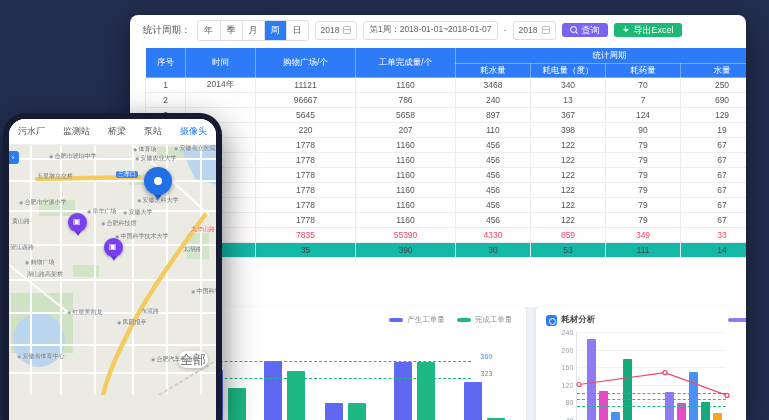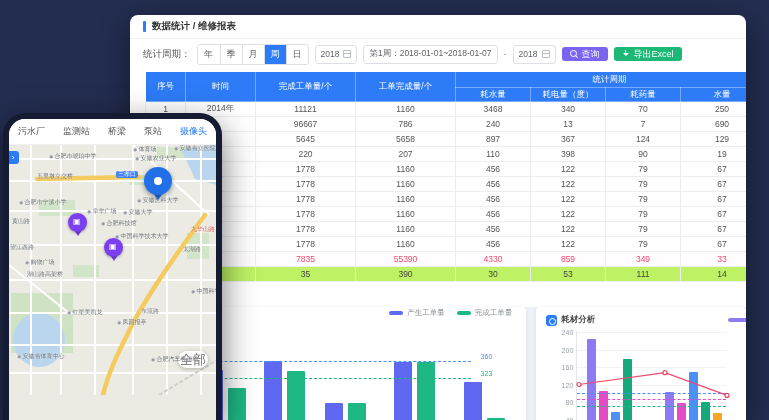--- a/index.html
+++ b/index.html
@@ -31,31 +31,31 @@
 
   
   .table-wrap{margin:2px 0 0 15px;width:601px;overflow:hidden;}
   table{border-collapse:collapse;width:618px;table-layout:fixed;}
   th{background:#2d7bf6;color:#fff;font-weight:normal;font-size:8.5px;
      border:1px solid rgba(255,255,255,.35);padding:0;}
   tr.h1 th{height:16px;}
   tr.h2 th{height:14px;}
   td{border:1px solid #ebedf0;font-size:8.5px;color:#555;text-align:center;height:15px;padding:0;background:#fff;}
   tr.total td{color:#f0486b;background:#fffdfd;}
-  tr.avg td{background:#bef264;color:#444;}
+  tr.avg td{background:#14b8a6;color:#444;}
   tr.total td.rowlabel{color:#f0486b;}
   td.rowlabel{background:#fafbfc;}
 
   
   .charts{position:absolute;left:0;top:292px;width:100%;height:140px;display:flex;gap:10px;padding-left:15px;
           background:#eef1f5;}
   .chart-card{position:relative;background:#fff;border-radius:4px;box-shadow:0 1px 4px rgba(31,45,80,.08);height:140px;}
   .chart-card.left{width:400px;}
   .chart-card.right{width:220px;}
-  .legend{position:absolute;top:1px;right:14px;display:flex;gap:12px;}
+  .legend{position:absolute;top:8px;right:14px;display:flex;gap:12px;}
   .legend-item{display:flex;align-items:center;gap:4px;font-size:7.5px;color:#8a8f99;}
   .legend-mark{width:14px;height:4px;border-radius:2px;}
   .bar{position:absolute;border-radius:1px 1px 0 0;}
   .refline{position:absolute;left:15px;right:55px;border-top:1px dashed;}
   .reflabel{position:absolute;font-size:7px;}
   .rc-title{position:absolute;left:10px;top:7px;display:flex;align-items:center;gap:4px;}
   .rc-icon{width:11px;height:11px;border-radius:3px;background:#2b7cf6;position:relative;}
   .rc-icon:after{content:"";position:absolute;left:3px;top:3px;width:5px;height:5px;border:1px solid #fff;border-radius:50%;}
   .rc-title-text{font-size:8.5px;color:#444;font-weight:bold;}
   .rc-legend-mark{position:absolute;top:11px;right:-4px;width:22px;height:4px;border-radius:2px;background:#8f7af5;}
@@ -104,24 +104,20 @@
   .dl:after{content:"";position:absolute;left:1px;top:3px;width:0;height:0;border-left:3px solid transparent;
             border-right:3px solid transparent;border-top:3.5px solid #fff;}
 </style>
 </head>
 <body>
 
 <div class="stage">
 
   <div class="window">
 
-    <div class="crumb-bar">
-      <div class="crumb-accent"></div>
-      <span class="crumb">数据统计 / 维修报表</span>
-    </div>
 
     <div class="filter-bar">
       <span class="filter-label">统计周期：</span>
       <div class="seg" id="period-seg">
           <div class="seg-item">年</div>
           <div class="seg-item">季</div>
           <div class="seg-item">月</div>
           <div class="seg-item active">周</div>
           <div class="seg-item">日</div>
         </div>
@@ -156,21 +152,21 @@
             <col style="width: 100px;">
             <col style="width: 75px;">
             <col style="width: 75px;">
             <col style="width: 75px;">
             <col style="width: 83px;">
           </colgroup>
         <thead>
           <tr class="h1">
             <th rowspan="2">序号</th>
             <th rowspan="2">时间</th>
-            <th rowspan="2">完成工单量/个</th>
+            <th rowspan="2">购物广场/个</th>
             <th rowspan="2">工单完成量/个</th>
             <th colspan="4">统计周期</th>
           </tr>
           <tr class="h2" id="subhead">
               <th>耗水量</th>
               <th>耗电量（度）</th>
               <th>耗药量</th>
               <th>水量</th>
             </tr>
         </thead>

